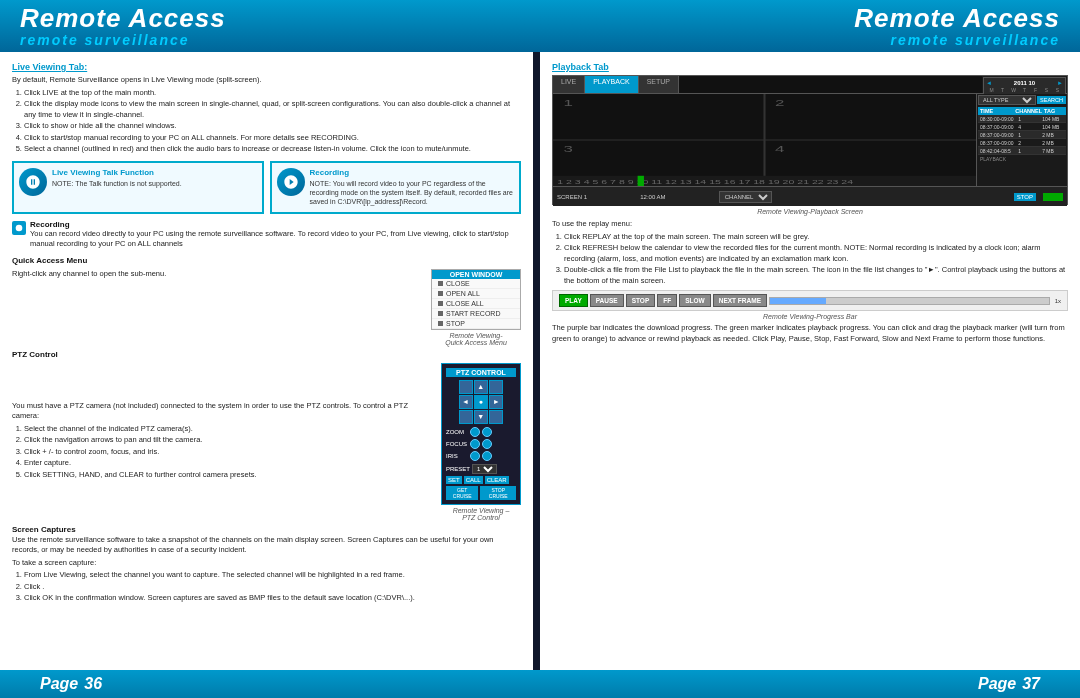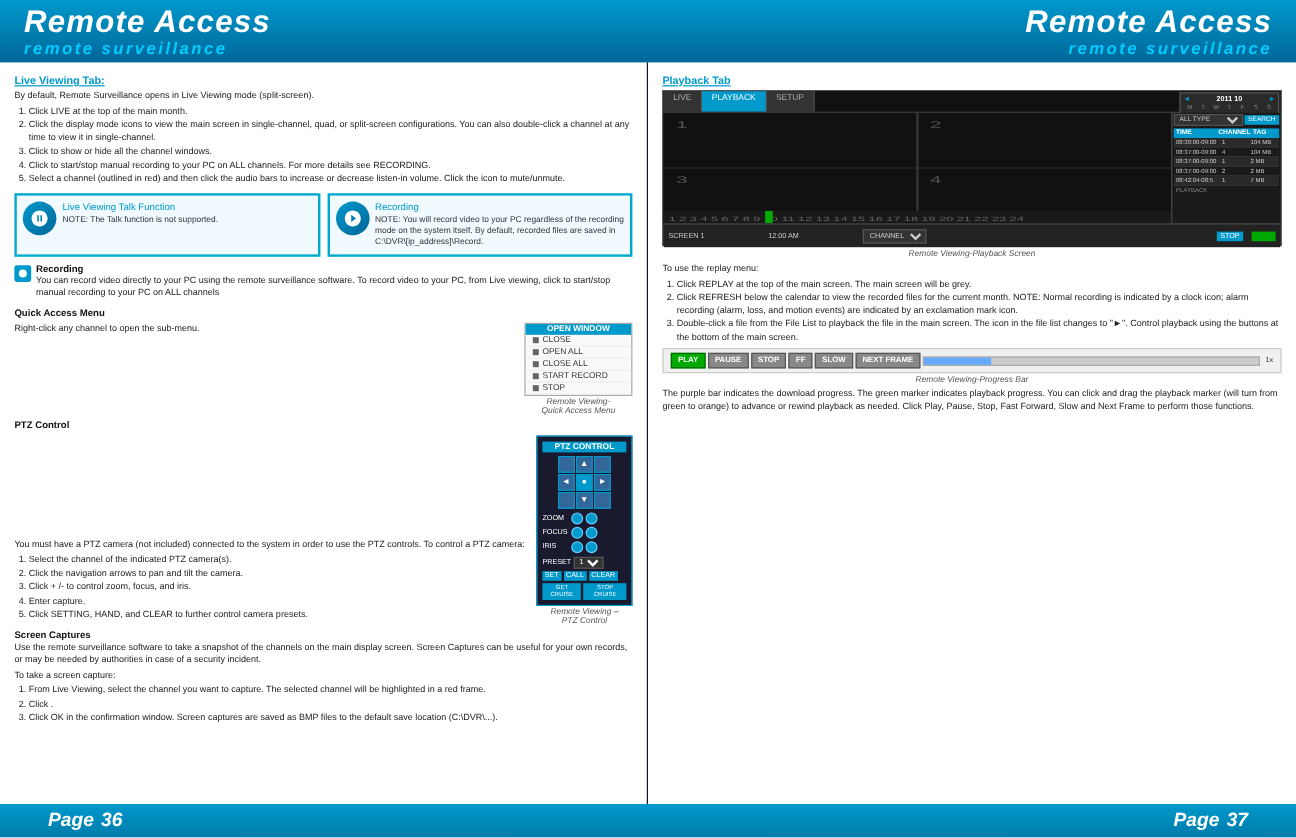--- a/index.html
+++ b/index.html
@@ -45,21 +45,21 @@
     
     .content {
       display: flex;
       height: calc(698px - 52px - 28px);
     }
 
     
     .left-col {
       width: 50%;
       padding: 10px 12px 6px 12px;
-      border-right: 1px solid #0f172a;
+      border-right: 7px solid #0f172a;
       overflow: hidden;
     }
 
     
     .right-col {
       width: 50%;
       padding: 10px 12px 6px 12px;
       overflow: hidden;
     }
 
@@ -118,21 +118,21 @@
       flex-shrink: 0;
     }
     .feature-icon svg {
       width: 16px;
       height: 16px;
       fill: #fff;
     }
 
     .feature-content .feature-title {
       font-size: 8px;
-      font-weight: normal;
+      font-weight: bold;
       color: #0099cc;
       margin-bottom: 2px;
     }
     .feature-content .feature-body {
       font-size: 7px;
       color: #333;
       line-height: 1.35;
     }
 
     
@@ -199,21 +199,21 @@
       text-align: center;
       margin-top: 2px;
       font-style: italic;
     }
 
     
     .ptz-section {
       display: flex;
       gap: 8px;
       margin: 4px 0;
-      align-items: flex-end;
+      align-items: center;
     }
 
     .ptz-box {
       width: 80px;
       border: 1px solid #0099cc;
       background: #1a1a2e;
       padding: 4px;
       flex-shrink: 0;
     }
     .ptz-title-bar {

